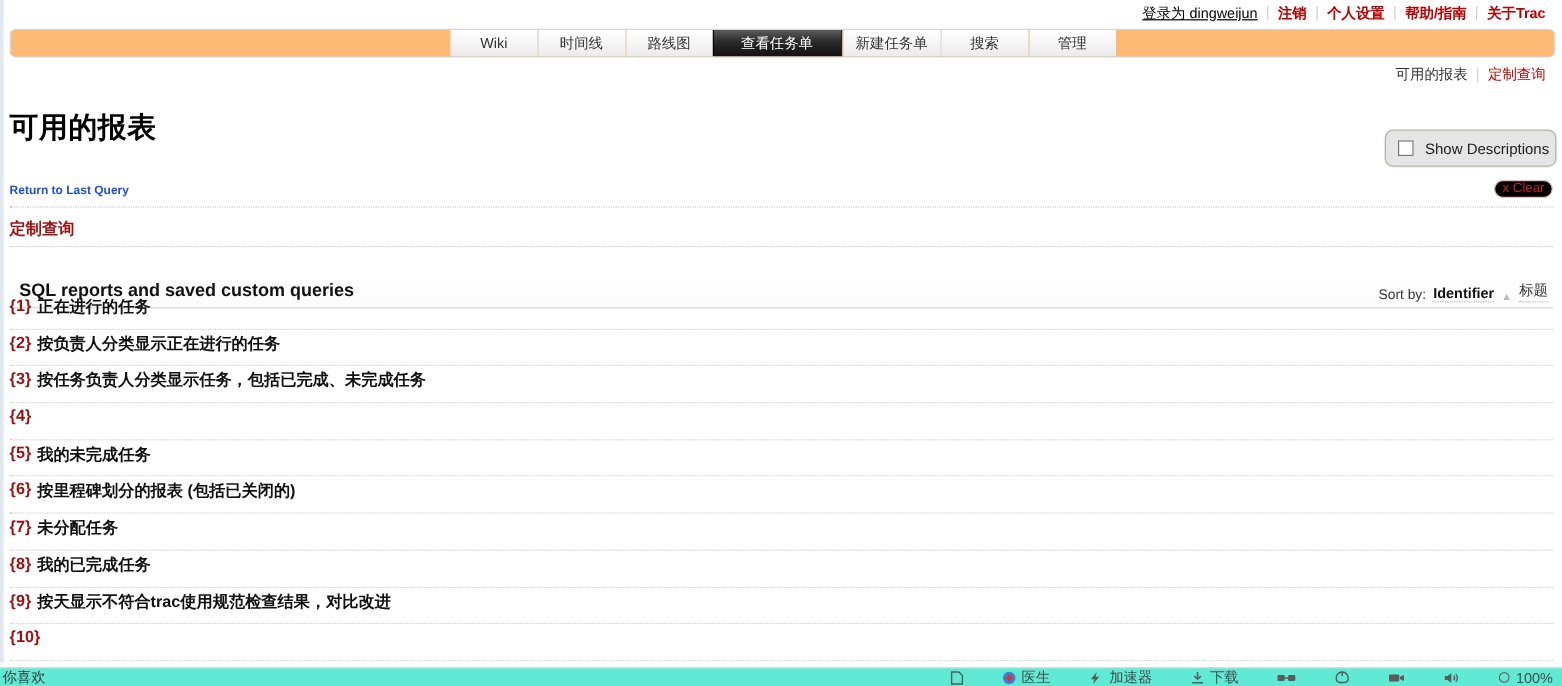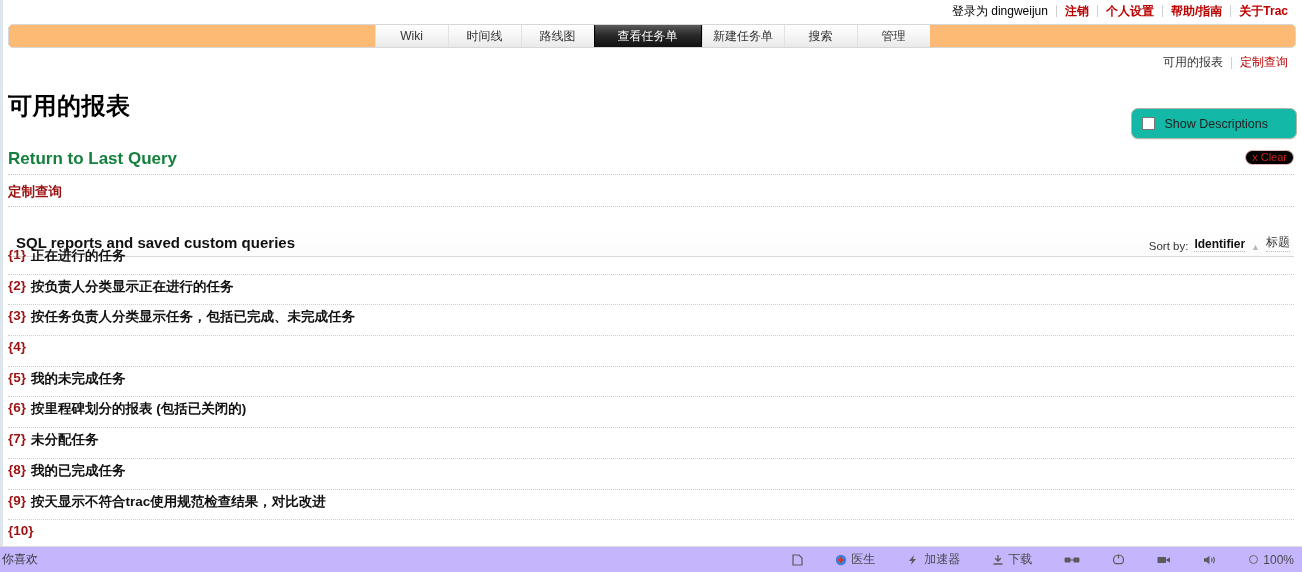--- a/index.html
+++ b/index.html
@@ -29,21 +29,21 @@
   
   .metanav {
     position: absolute;
     top: 4px; right: 6px;
     display: flex;
     align-items: center;
     font-size: 12px;
     line-height: 14px;
     color: #000;
   }
-  .metanav .mn-user { color: #000; padding: 0 8px; white-space: nowrap; }
+  .metanav .mn-user { color: #000; padding: 0 8px; white-space: nowrap; text-decoration: underline; }
   .metanav .mn-sep { width: 1px; height: 12px; background: #d0d0d0; }
   .metanav a {
     color: #bb0000;
     text-decoration: none;
     padding: 0 8px;
     white-space: nowrap;
     font-weight: bold;
   }
 
   
@@ -102,24 +102,24 @@
     font-weight: bold;
     color: #000;
     letter-spacing: 0.5px;
   }
 
   
   .desc-toggle {
     position: absolute;
     right: 5px; top: 108px;
     height: 31px;
-    padding: 0 28px 0 10px;
+    padding: 0 5px 0 10px;
     border: 1px solid #b5b5a8;
     border-radius: 7px;
-    background: #14b8a6;
+    background: #e5e5e5;
     display: flex;
     align-items: center;
     gap: 9px;
     cursor: pointer;
     box-shadow: 0 1px 1px rgba(0,0,0,0.07);
     margin-left: 16px;
   }
   .desc-toggle .cb {
     width: 13px; height: 13px;
     border: 1px solid #777;
@@ -135,23 +135,23 @@
 
   
   .lastquery {
     position: absolute;
     left: 8px; top: 149px;
     width: 1286px;
     border-bottom: 1px dotted #c8c8c8;
     padding-bottom: 5px;
   }
   .lastquery a {
-    font-size: 17px;
-    font-weight: bold;
-    color: #15803d;
+    font-size: 10px;
+    font-weight: bold;
+    color: #1d4ed8;
     text-decoration: none;
   }
 
   .clear-pill {
     position: absolute;
     right: 8px; top: 150px;
     font-size: 11px;
     color: #cc2222;
     border: 1px solid #e8b7b7;
     border-radius: 9px;
@@ -242,22 +242,22 @@
     color: #111;
     font-size: 13.5px;
     font-weight: bold;
     white-space: nowrap;
   }
 
   
   .statusbar {
     position: absolute;
     left: 0; bottom: 0;
-    width: 1302px; height: 26px;
-    background: #c4b5fd;
+    width: 1302px; height: 16px;
+    background: #5eead4;
     border-top: 1px solid #dcdde0;
     display: flex;
     align-items: center;
     justify-content: space-between;
     font-size: 12px;
     color: #4a4a4a;
   }
   .statusbar .sb-left {
     padding-left: 2px;
     font-size: 12px;

